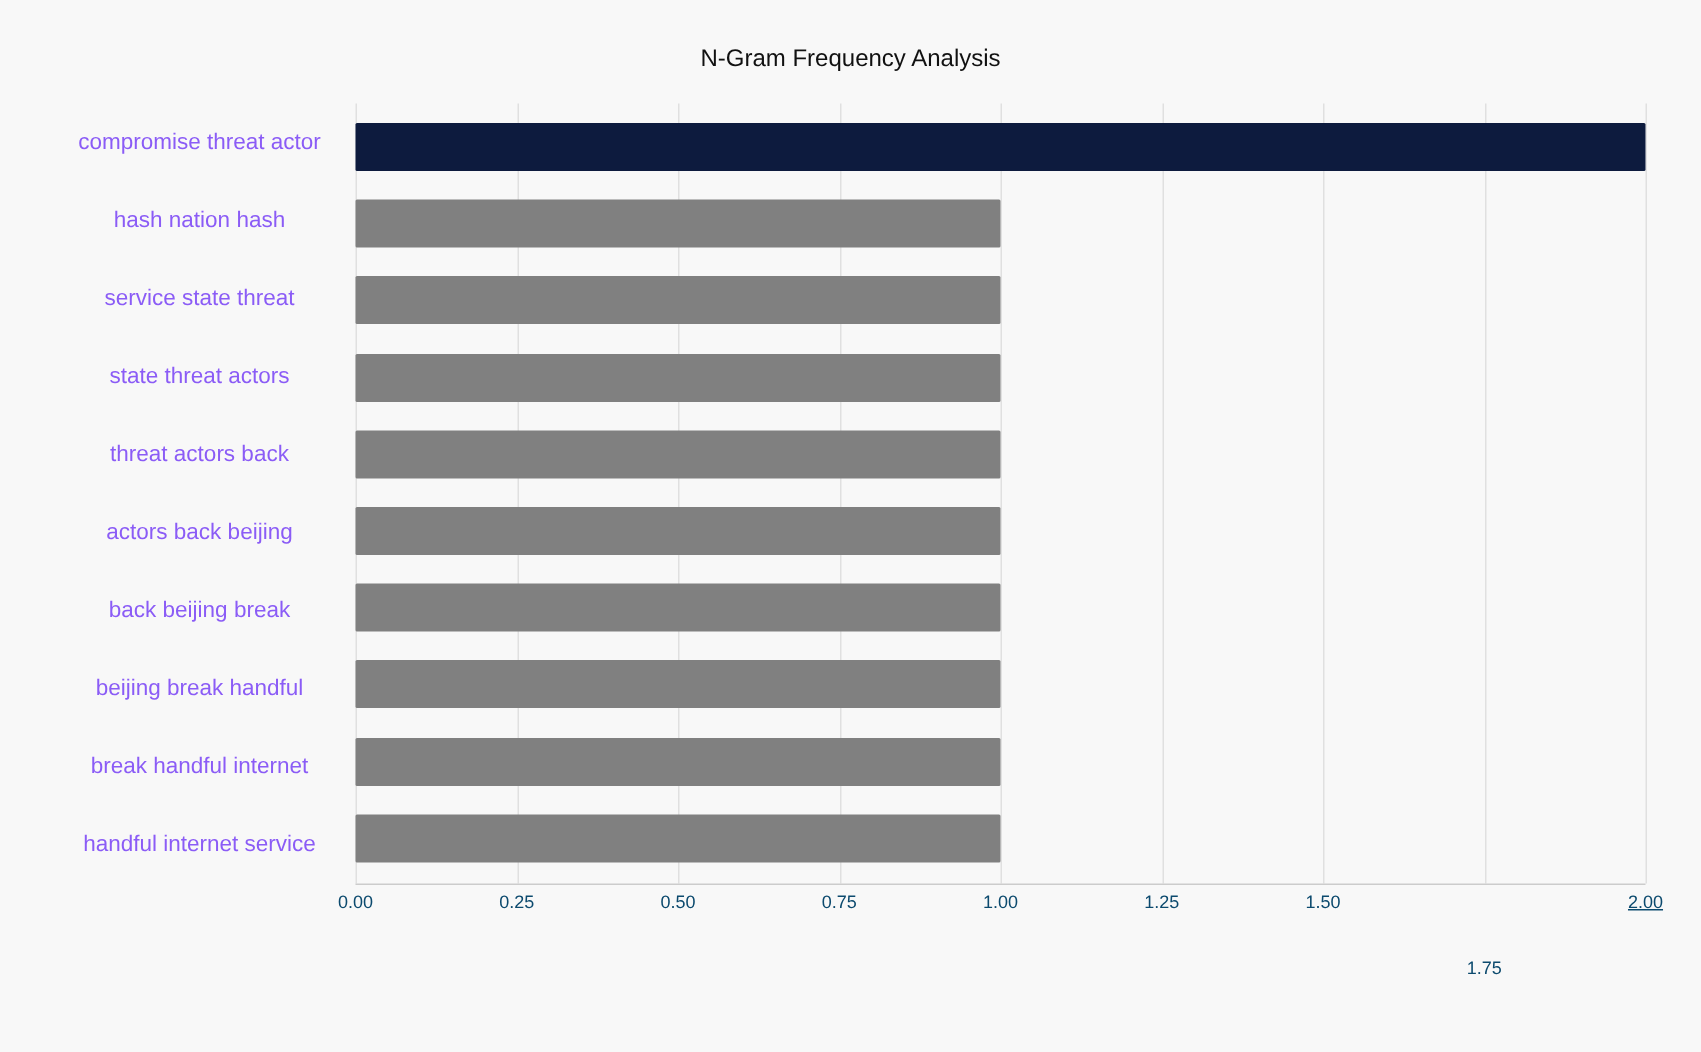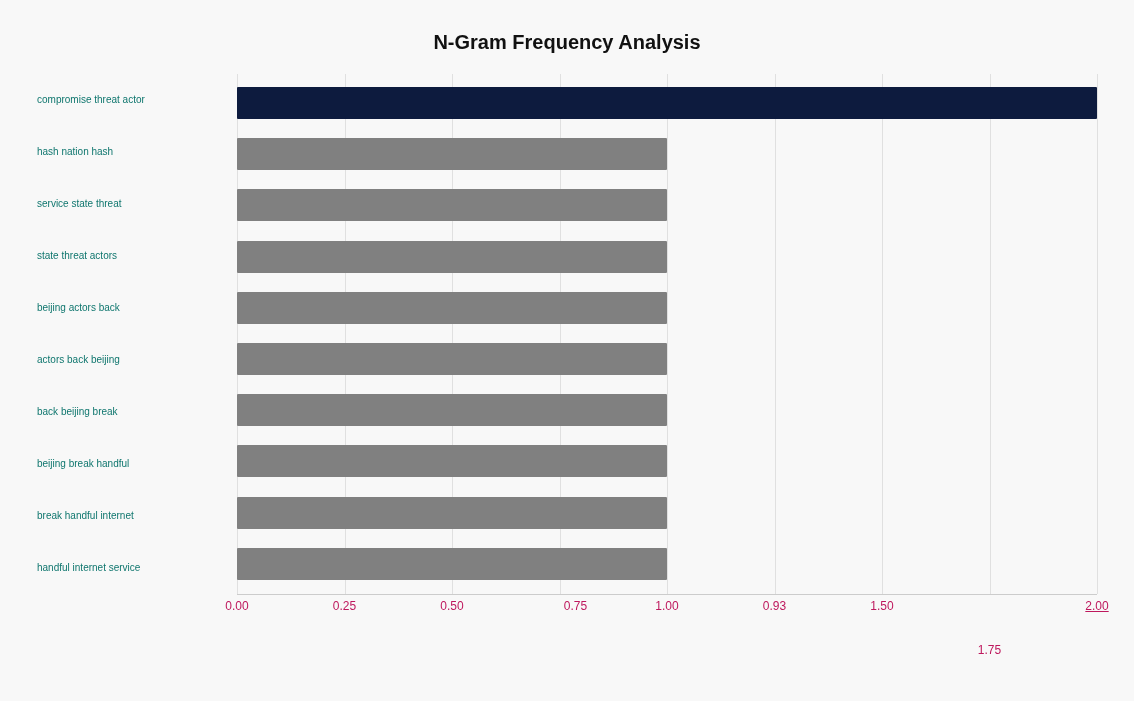--- a/index.html
+++ b/index.html
@@ -14,43 +14,43 @@
     }
     .chart-container {
       background: #f8f8f8;
       width: 1100px;
       height: 680px;
       padding: 20px 20px 60px 20px;
       position: relative;
     }
     .chart-title {
       text-align: center;
-      font-size: 20px;
-      font-weight: bold;
+      font-size: 16px;
+      font-weight: normal;
       margin-bottom: 20px;
       color: #111;
     }
     .chart-area {
       display: flex;
       flex-direction: row;
       width: 100%;
       height: calc(100% - 50px);
     }
     .y-labels {
       display: flex;
       flex-direction: column;
       justify-content: space-around;
       width: 200px;
       flex-shrink: 0;
       padding-bottom: 30px;
     }
     .y-label {
-      text-align: left;
-      font-size: 10px;
-      color: #0f766e;
+      text-align: center;
+      font-size: 15px;
+      color: #8b5cf6;
       padding-right: 8px;
       line-height: 1.2;
     }
     .bars-and-x {
       flex: 1;
       display: flex;
       flex-direction: column;
     }
     .bars-section {
       flex: 1;
@@ -103,42 +103,42 @@
     .x-axis {
       height: 30px;
       position: relative;
       border-top: 1px solid #ccc;
     }
     .x-tick {
       position: absolute;
       top: 4px;
       transform: translateX(-50%);
       font-size: 12px;
-      color: #be185d;
+      color: #0c4a6e;
     }
     .x-label {
       text-align: center;
       font-size: 13px;
       color: #333;
       margin-top: 2px;
     }
   </style>
 </head>
 <body>
 
 <div class="chart-container">
   <div class="chart-title">N-Gram Frequency Analysis</div>
   <div class="chart-area">
 
     <div class="y-labels">
     <div class="y-label">compromise threat actor</div>
         <div class="y-label">hash nation hash</div>
         <div class="y-label">service state threat</div>
         <div class="y-label">state threat actors</div>
-        <div class="y-label">beijing actors back</div>
+        <div class="y-label">threat actors back</div>
         <div class="y-label">actors back beijing</div>
         <div class="y-label">back beijing break</div>
         <div class="y-label">beijing break handful</div>
         <div class="y-label">break handful internet</div>
         <div class="y-label">handful internet service</div>
       </div>
 
     <div class="bars-and-x">
       <div class="bars-section">
 
@@ -184,22 +184,22 @@
             </div>
             <div class="bar-row">
               <div class="bar bar-gray" style="width: 50%;"></div>
             </div>
           </div>
       </div>
       <div class="x-axis">
       <div class="x-tick" style="left: 0%;">0.00</div>
           <div class="x-tick" style="left: 12.5%;">0.25</div>
           <div class="x-tick" style="left: 25%;">0.50</div>
-          <div class="x-tick" style="left: 37.5%; margin-left: 16px;">0.75</div>
+          <div class="x-tick" style="left: 37.5%;">0.75</div>
           <div class="x-tick" style="left: 50%;">1.00</div>
-          <div class="x-tick" style="left: 62.5%;">0.93</div>
+          <div class="x-tick" style="left: 62.5%;">1.25</div>
           <div class="x-tick" style="left: 75%;">1.50</div>
           <div class="x-tick" style="left: 87.5%; margin-top: 44px;">1.75</div>
           <div class="x-tick" style="left: 100%; text-decoration: underline;">2.00</div>
         </div>
     </div>
   </div>
 </div>
 
 </body></html>

